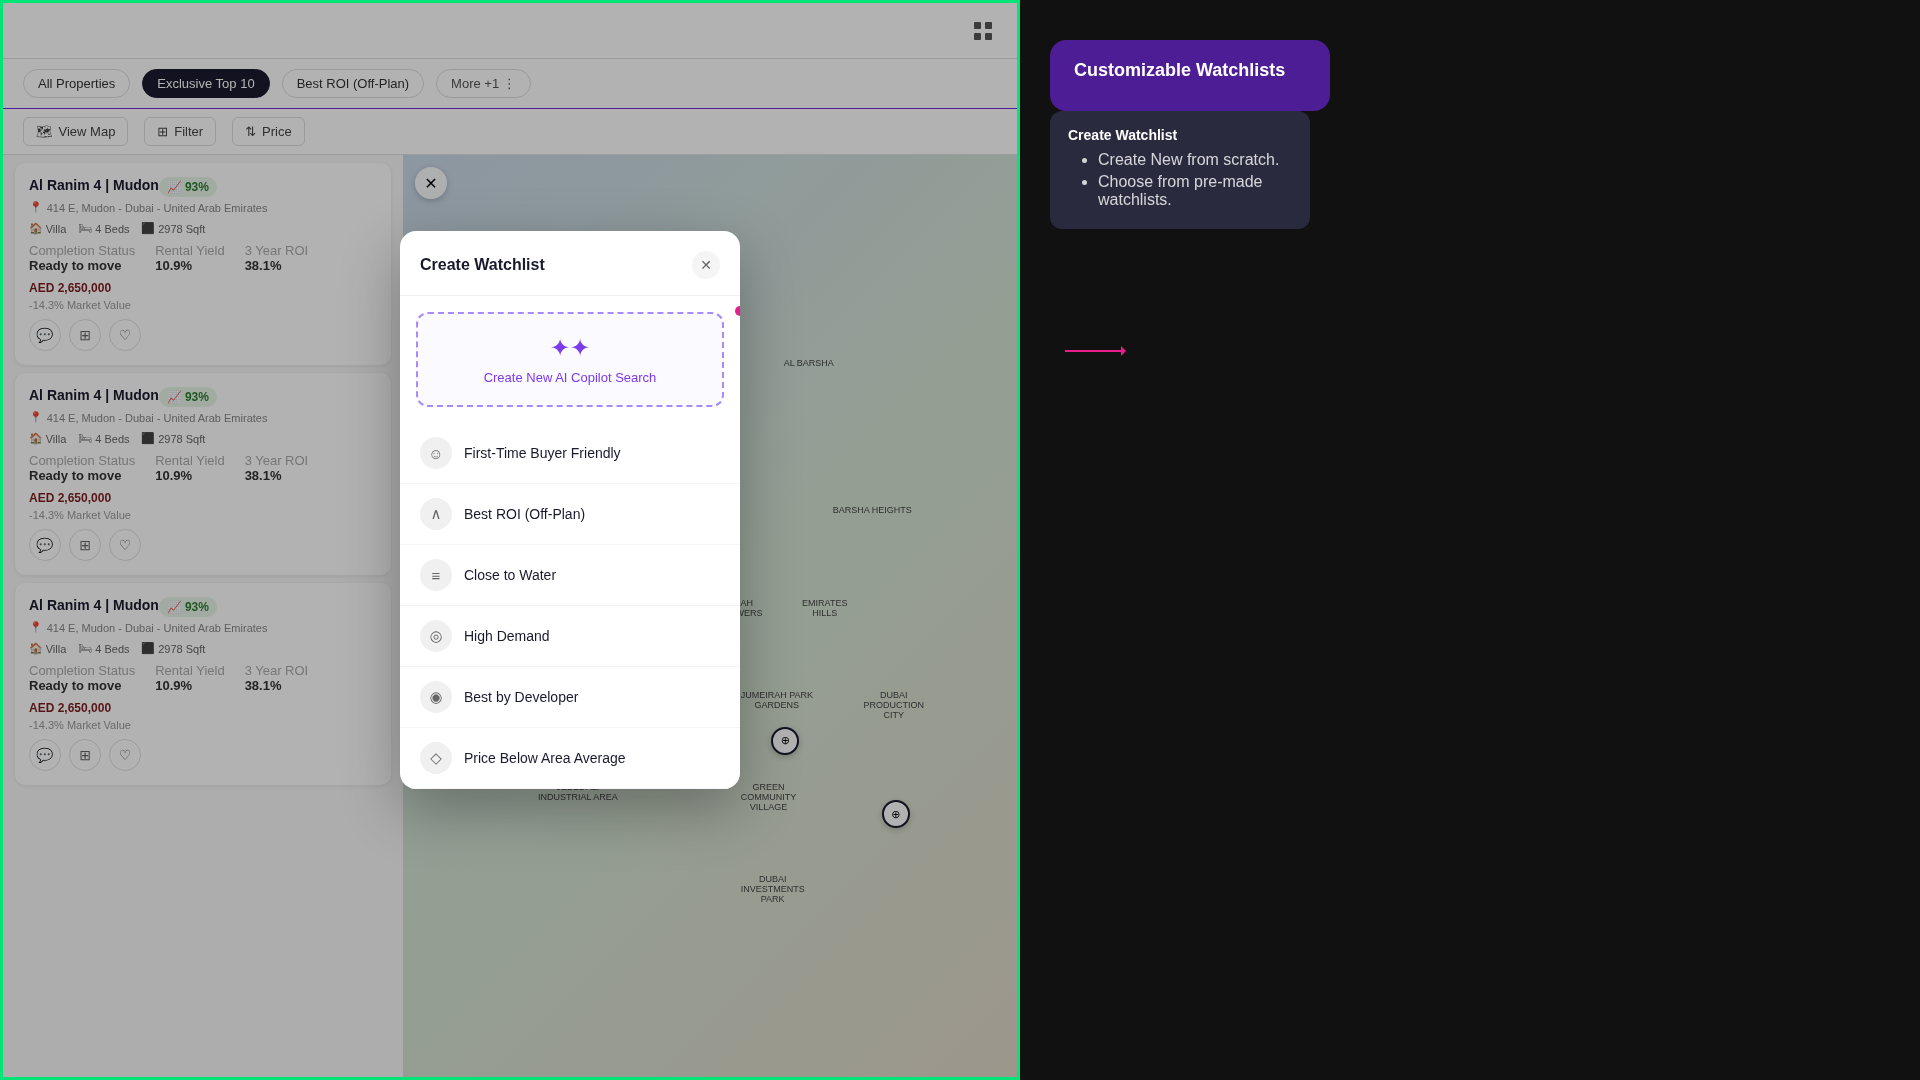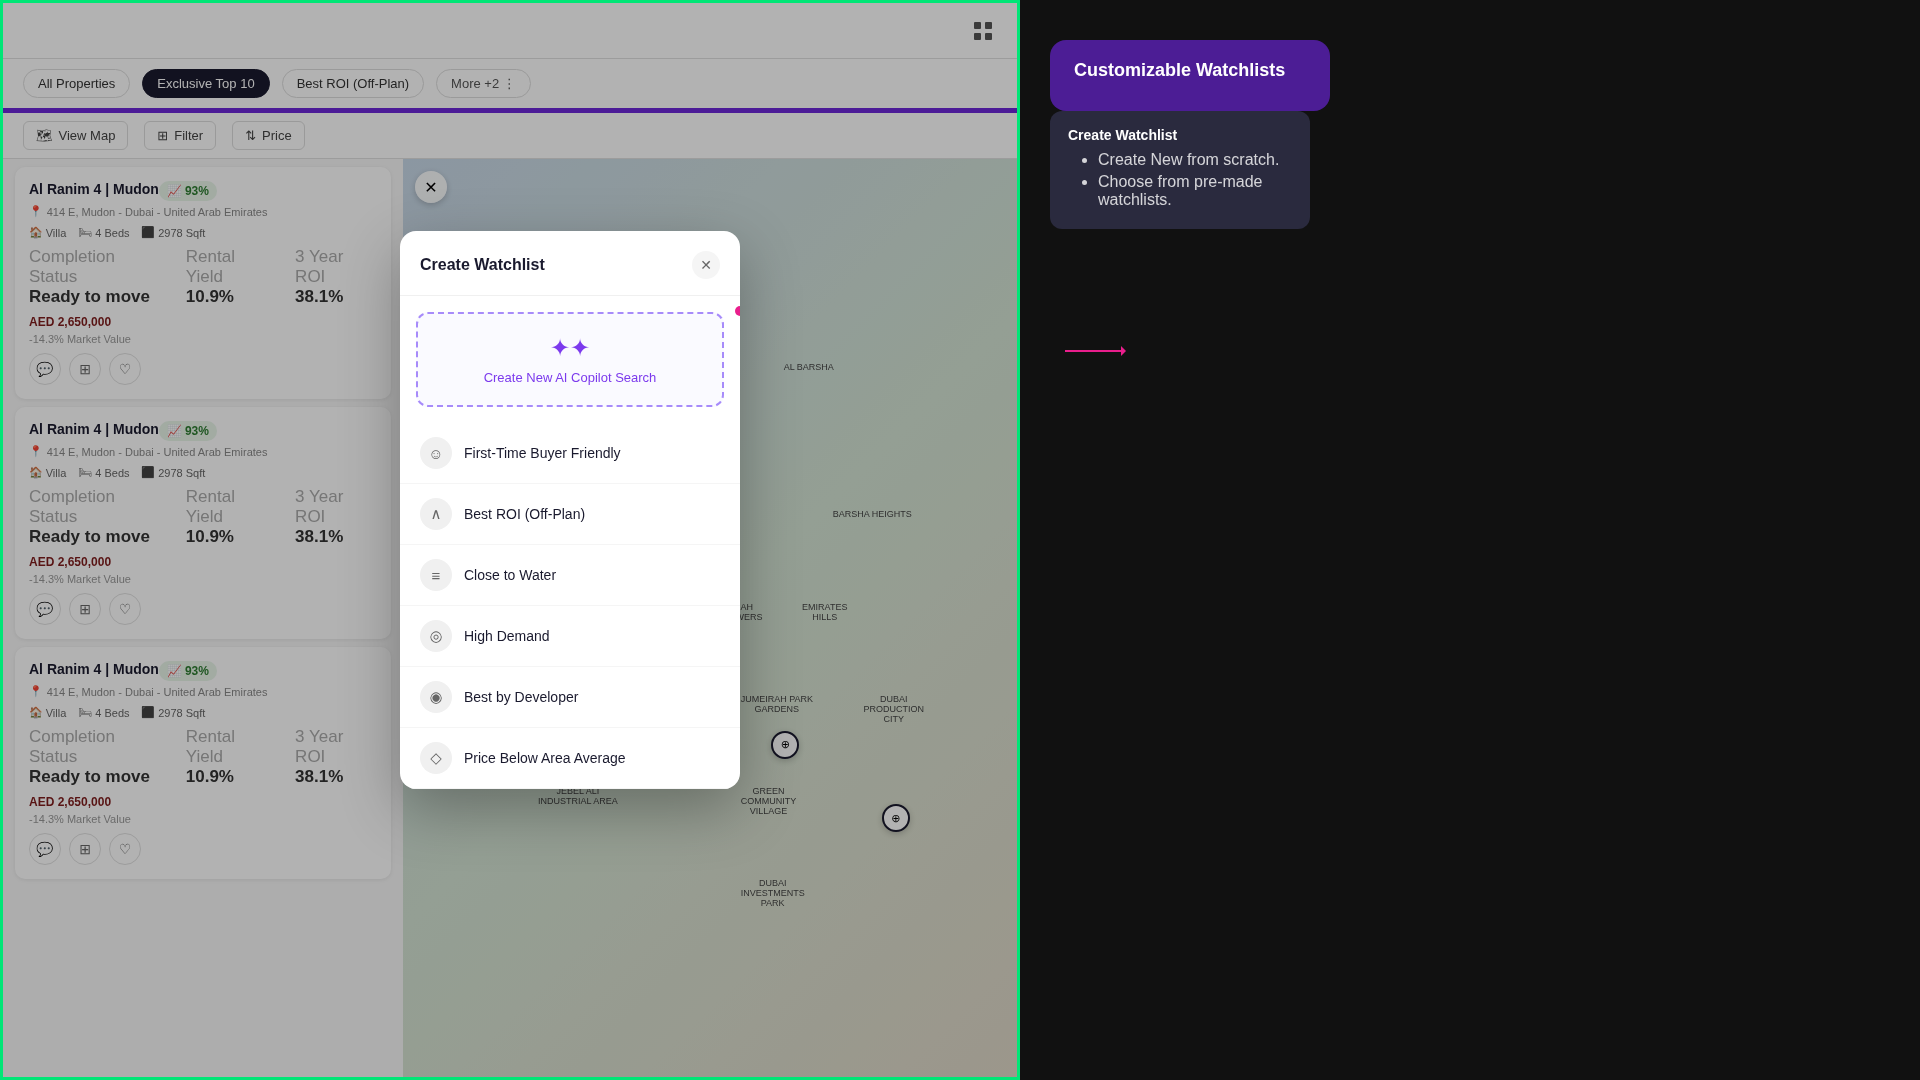--- a/index.html
+++ b/index.html
@@ -40,21 +40,21 @@
       color: #555;
     }
 
     
     .filters-bar {
       background: #fff;
       padding: 10px 20px;
       display: flex;
       align-items: center;
       gap: 12px;
-      border-bottom: 5px solid #6d28d9;
+      border-bottom: 1px solid #6d28d9;
       flex-wrap: wrap;
     }
     .filter-chip {
       padding: 6px 14px;
       border-radius: 20px;
       border: 1px solid #ddd;
       background: #fff;
       font-size: 13px;
       color: #333;
       cursor: pointer;
@@ -137,21 +137,21 @@
     }
     .property-specs {
       display: flex; gap: 12px;
       font-size: 11px;
       color: #666;
       margin-bottom: 8px;
     }
     .spec-item { display: flex; align-items: center; gap: 3px; }
     .property-status {
       display: flex; gap: 20px;
-      font-size: 17px;
+      font-size: 13px;
       color: #666;
       margin-bottom: 8px;
     }
     .status-label { color: #aaa; }
     .status-value { font-weight: 600; color: #333; }
     .property-price {
       font-size: 12px;
       font-weight: 700;
       color: #7f1d1d;
       margin-bottom: 4px;
@@ -427,21 +427,21 @@
         <rect x="12" y="12" width="7" height="7" rx="1" fill="#555"></rect>
       </svg>
     </div>
   </div>
 
   <div class="filters-bar">
     <button class="filter-chip">All Properties</button>
     <button class="filter-chip active">Exclusive Top 10</button>
     <button class="filter-chip">Best ROI (Off-Plan)</button>
     <button class="filter-chip more">
-      <span>More +2</span>
+      <span>More +1</span>
       <span> ⋮</span>
     </button>
   </div>
 
   <div class="action-bar">
     <button class="action-btn">
       <span>🗺</span>
       <span>View Map</span>
     </button>
     <button class="action-btn">

